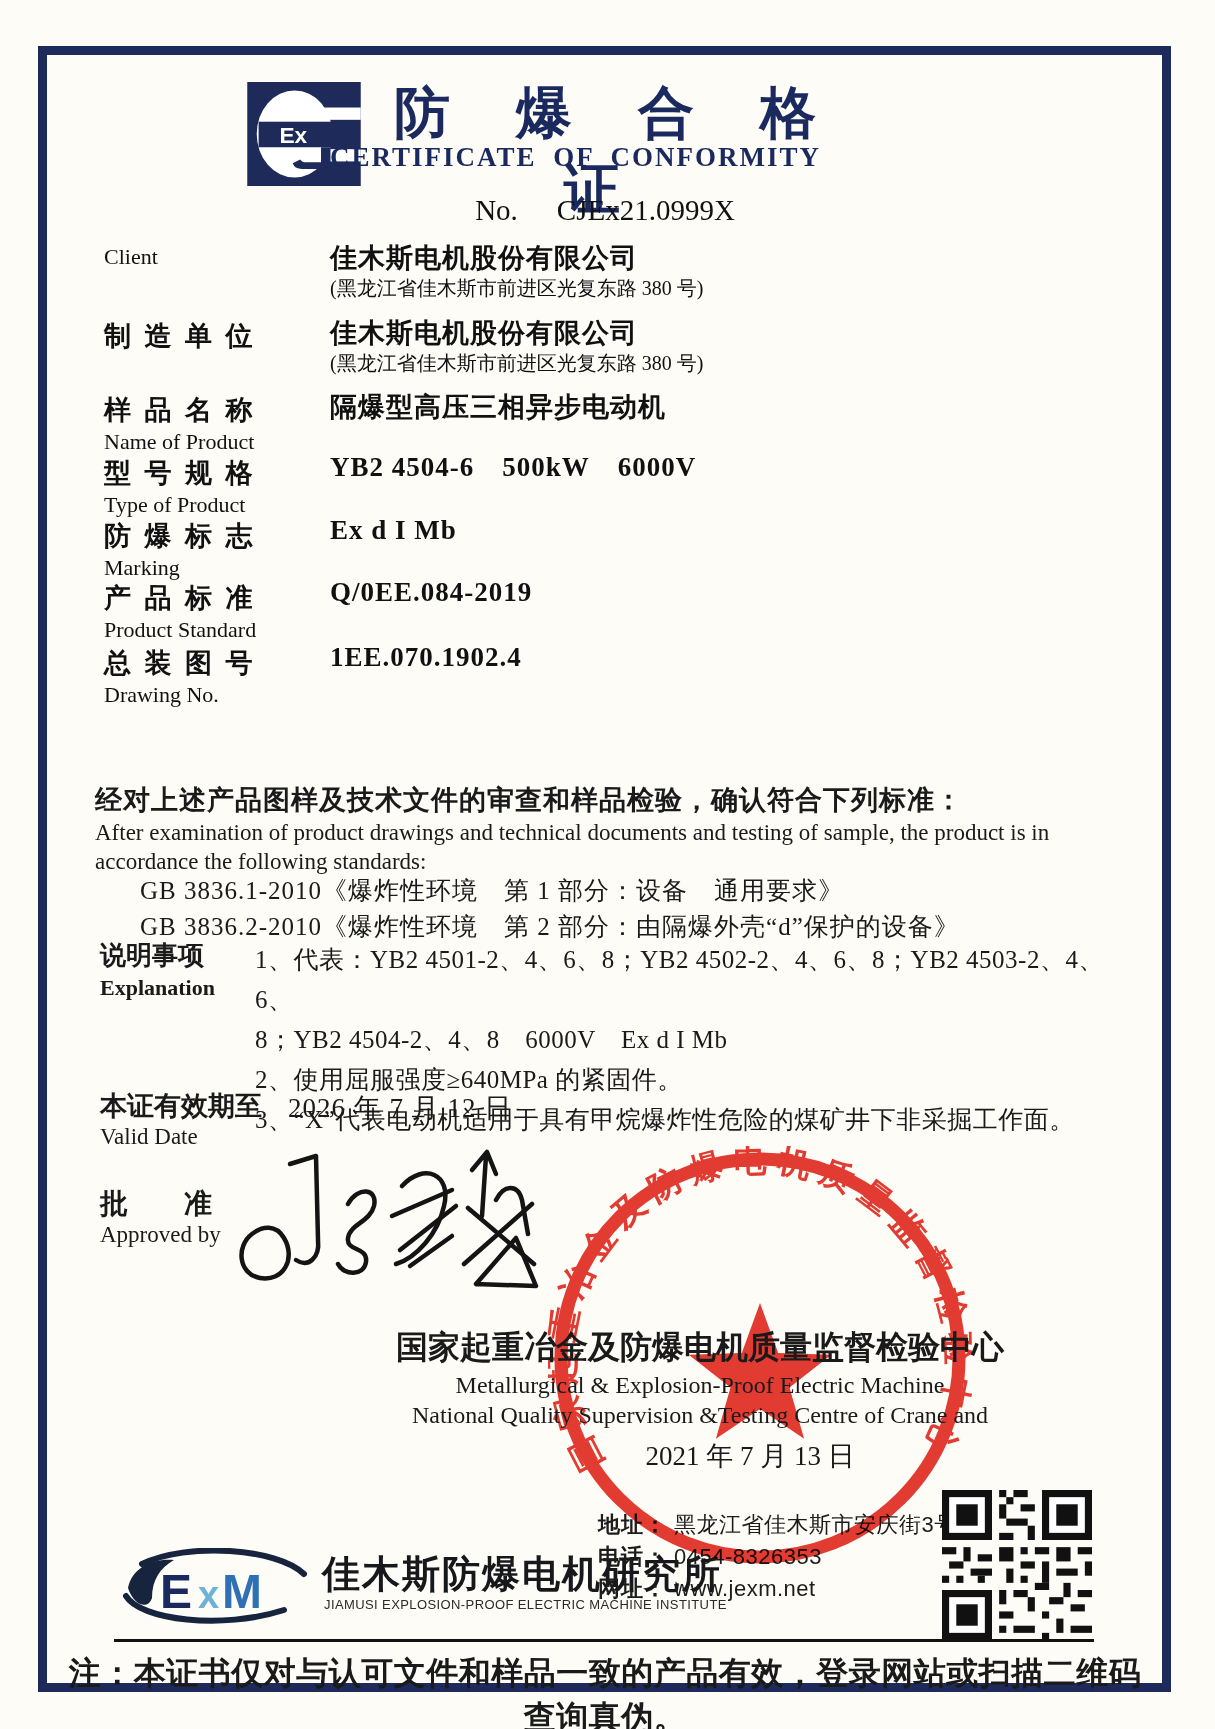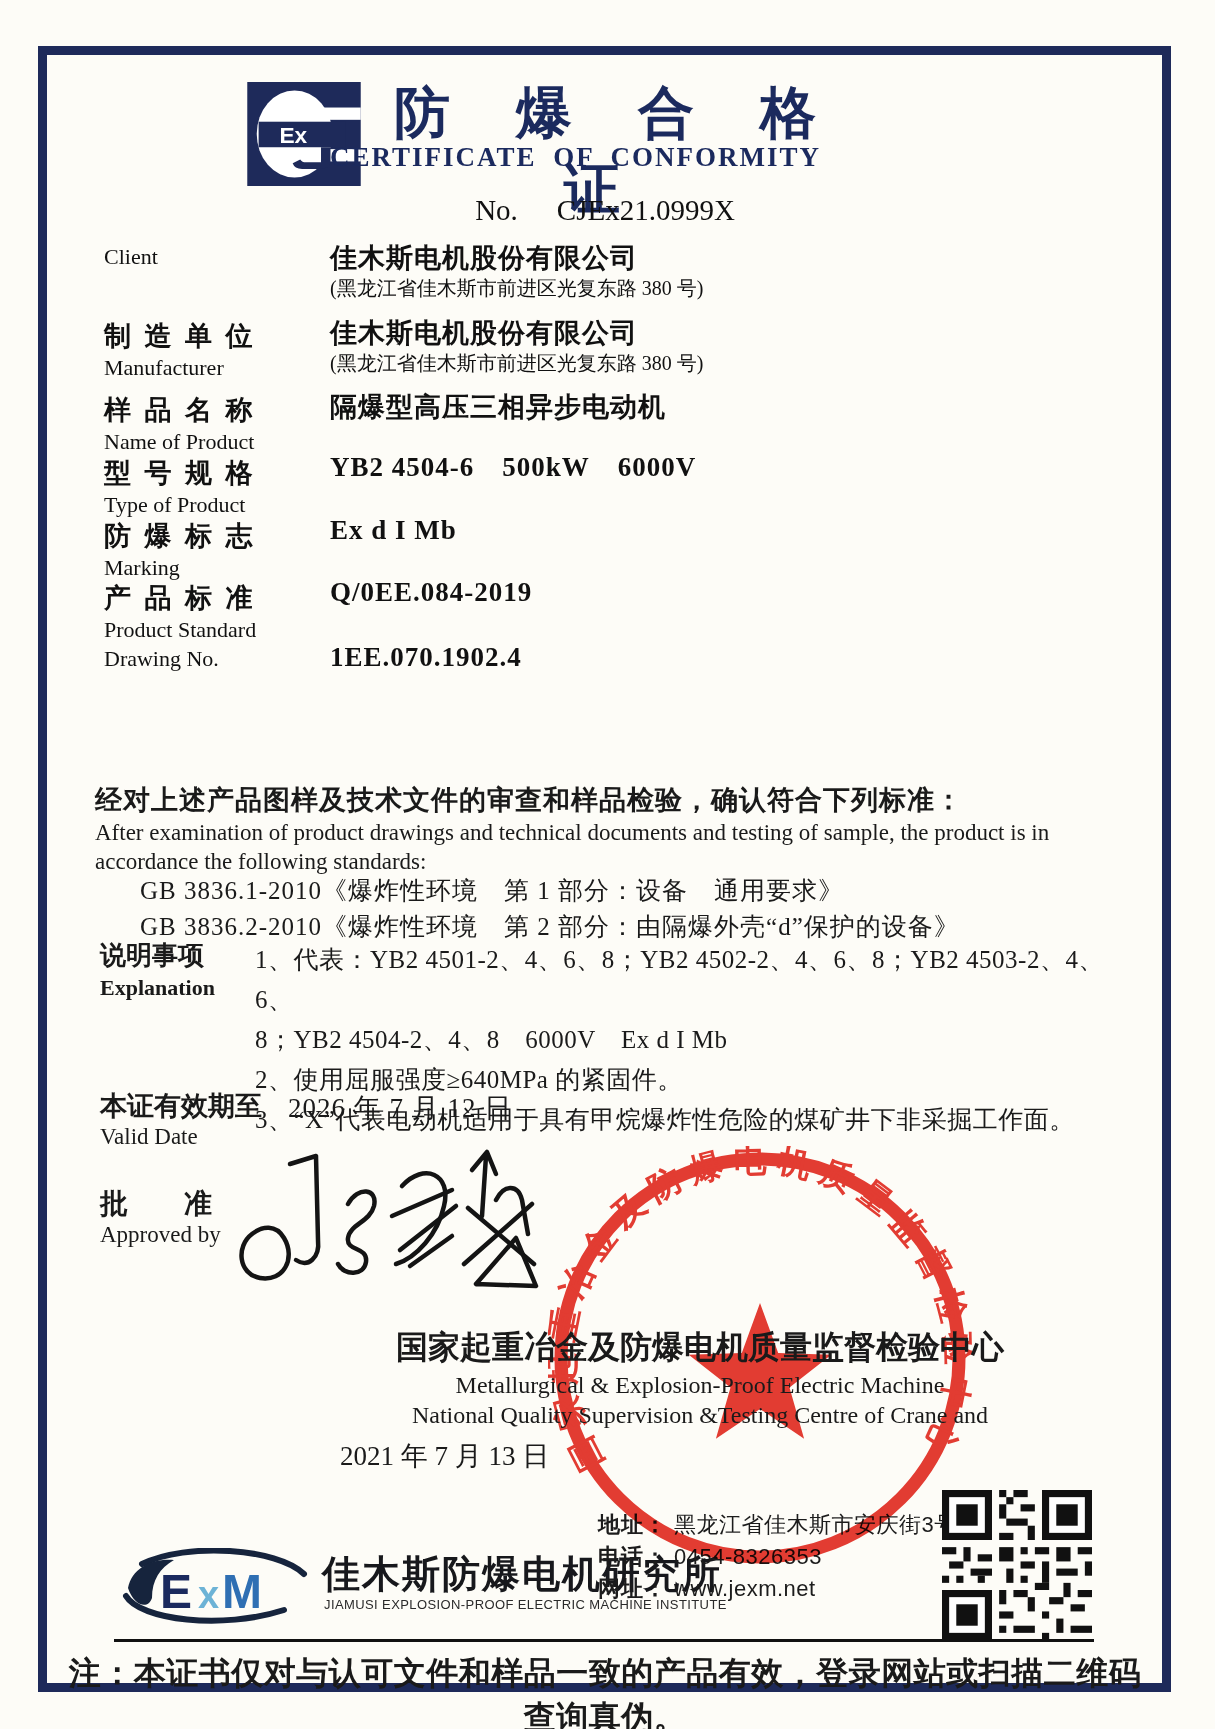--- a/index.html
+++ b/index.html
@@ -52,21 +52,21 @@
   .valid-zh{left:100px;top:1088px;font-size:27px;font-weight:bold;font-family:"Liberation Sans", sans-serif;}
   .valid-en{left:100px;top:1124px;font-size:23px;}
   .valid-val{left:288px;top:1090px;font-size:27px;letter-spacing:1px;}
   .appr-zh{left:100px;top:1185px;font-size:28px;font-weight:bold;font-family:"Liberation Sans", sans-serif;}
   .appr-en{left:100px;top:1222px;font-size:23px;}
   .signature{left:232px;top:1142px;width:310px;height:165px;}
   
   .seal{left:548px;top:1146px;width:424px;height:424px;opacity:.9;mix-blend-mode:multiply;z-index:2;}
   .org-zh{left:240px;top:1326px;width:920px;text-align:center;font-size:32px;font-weight:bold;font-family:"Liberation Sans", sans-serif;z-index:3;}
   .org-en{left:290px;top:1370px;width:820px;text-align:center;font-size:24px;line-height:30px;z-index:3;}
-  .org-date{left:340px;top:1438px;width:820px;font-size:27px;z-index:3;}
+  .org-date{left:340px;top:1438px;width:820px;text-align:center;font-size:27px;z-index:3;}
   
   .jexm-logo{left:112px;top:1548px;width:205px;height:80px;}
   .inst-zh{left:322px;top:1549px;font-size:38px;font-weight:bold;font-family:"Liberation Sans", sans-serif;letter-spacing:2px;color:#17181c;}
   .inst-en{left:324px;top:1597px;font-size:13px;font-family:"Liberation Sans", sans-serif;letter-spacing:.4px;color:#2a2a2a;}
   .contacts{left:598px;top:1510px;font-family:"Liberation Sans", sans-serif;font-size:22px;color:#1c1c1c;}
   .contacts .crow{height:32px;}
   .contacts .clabel{display:inline-block;width:76px;font-weight:bold;letter-spacing:1px;}
   .contacts .cval{letter-spacing:.5px;}
   .qr{left:942px;top:1490px;width:150px;height:150px;}
   .sep{left:114px;top:1639px;width:980px;height:3px;background:#111;}
@@ -93,21 +93,20 @@
   <span class="no-label">No.</span><span>CJEx21.0999X</span>
 </div>
 
 <div class="abs frow" style="top:243px">
   <div class="f-en">Client</div>
   <div class="f-val">佳木斯电机股份有限公司</div>
   <div class="f-sub">(黑龙江省佳木斯市前进区光复东路 380 号)</div>
 </div>
 <div class="abs frow" style="top:318px">
   <div class="f-zh">制 造 单 位</div>
-  <div class="f-en">Manufacturer</div>
   <div class="f-val">佳木斯电机股份有限公司</div>
   <div class="f-sub">(黑龙江省佳木斯市前进区光复东路 380 号)</div>
 </div>
 <div class="abs frow" style="top:392px">
   <div class="f-zh">样 品 名 称</div>
   <div class="f-en">Name of Product</div>
   <div class="f-val">隔爆型高压三相异步电动机</div>
 </div>
 <div class="abs frow" style="top:455px">
   <div class="f-zh">型 号 规 格</div>
@@ -118,20 +117,21 @@
   <div class="f-zh">防 爆 标 志</div>
   <div class="f-en">Marking</div>
   <div class="f-val">Ex d I Mb</div>
 </div>
 <div class="abs frow" style="top:580px">
   <div class="f-zh">产 品 标 准</div>
   <div class="f-en">Product Standard</div>
   <div class="f-val">Q/0EE.084-2019</div>
 </div>
 <div class="abs frow" style="top:645px">
+  <div class="f-zh">总 装 图 号</div>
   <div class="f-en">Drawing No.</div>
   <div class="f-val">1EE.070.1902.4</div>
 </div>
 
 <div class="abs stmt-zh">经对上述产品图样及技术文件的审查和样品检验，确认符合下列标准：</div>
 <div class="abs stmt-en">After examination of product drawings and technical documents and testing of sample, the product is in accordance the following standards:</div>
 <div class="abs std-line1">GB 3836.1-2010《爆炸性环境　第 1 部分：设备　通用要求》</div>
 <div class="abs std-line2">GB 3836.2-2010《爆炸性环境　第 2 部分：由隔爆外壳“d”保护的设备》</div>
 
 <div class="abs expl-zh">说明事项</div>

